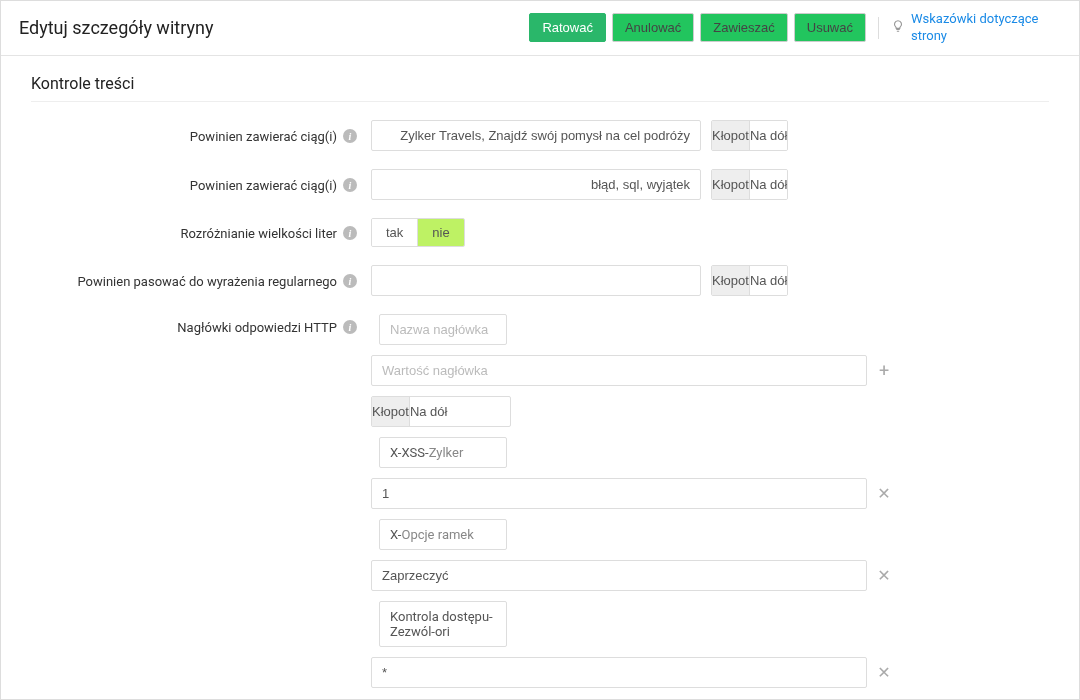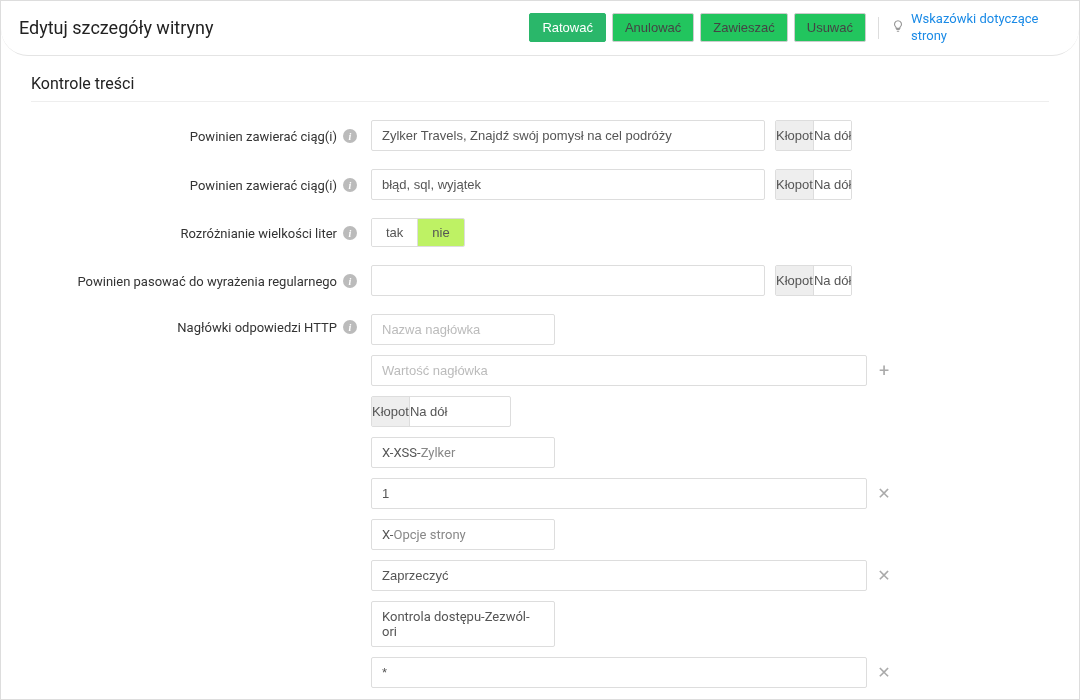--- a/index.html
+++ b/index.html
@@ -15,21 +15,20 @@
     width: 1080px;
     height: 700px;
     overflow: hidden;
   }
   .header {
     display: flex;
     align-items: center;
     justify-content: space-between;
     padding: 10px 18px;
     border-bottom: 1px solid #e4e4e4;
-    border-radius: 27px;
   }
   .page-title {
     font-size: 18px;
     font-weight: 400;
     color: #222;
   }
   .header-right {
     display: flex;
     align-items: center;
     gap: 6px;
@@ -118,22 +117,22 @@
     gap: 10px;
   }
   .text-input {
     border: 1px solid #ddd;
     padding: 7px 10px;
     font-size: 13px;
     color: #555;
     border-radius: 2px;
   }
   .text-input::placeholder { color: #bbb; }
-  .w-wide { width: 394px; }
-  .w-mid  { width: 184px; }
+  .w-wide { width: 330px; text-align: right; }
+  .w-mid  { width: 128px; margin-left: 8px; }
   .w-full { width: 496px; }
   .toggle-group {
     display: flex;
     border: 1px solid #ddd;
     border-radius: 2px;
     overflow: hidden;
   }
   .toggle-opt {
     padding: 6px 14px;
     font-size: 13px;
@@ -289,21 +288,21 @@
 
           <div class="text-input w-mid">
             <span>X-XSS-</span><span style="color:#888">Zylker</span>
           </div>
           <div class="header-value-row">
             <input class="text-input w-full" value="1" style="">
             <span class="x-icon">✕</span>
           </div>
 
           <div class="text-input w-mid">
-            <span>X-</span><span style="color:#888">Opcje strony</span>
+            <span>X-</span><span style="color:#888">Opcje ramek</span>
           </div>
           <div class="header-value-row">
             <input class="text-input w-full" value="Zaprzeczyć" style="">
             <span class="x-icon">✕</span>
           </div>
 
           <div class="text-input w-mid">
             <span>Kontrola dostępu-Zezwól-ori</span>
           </div>
           <div class="header-value-row">

